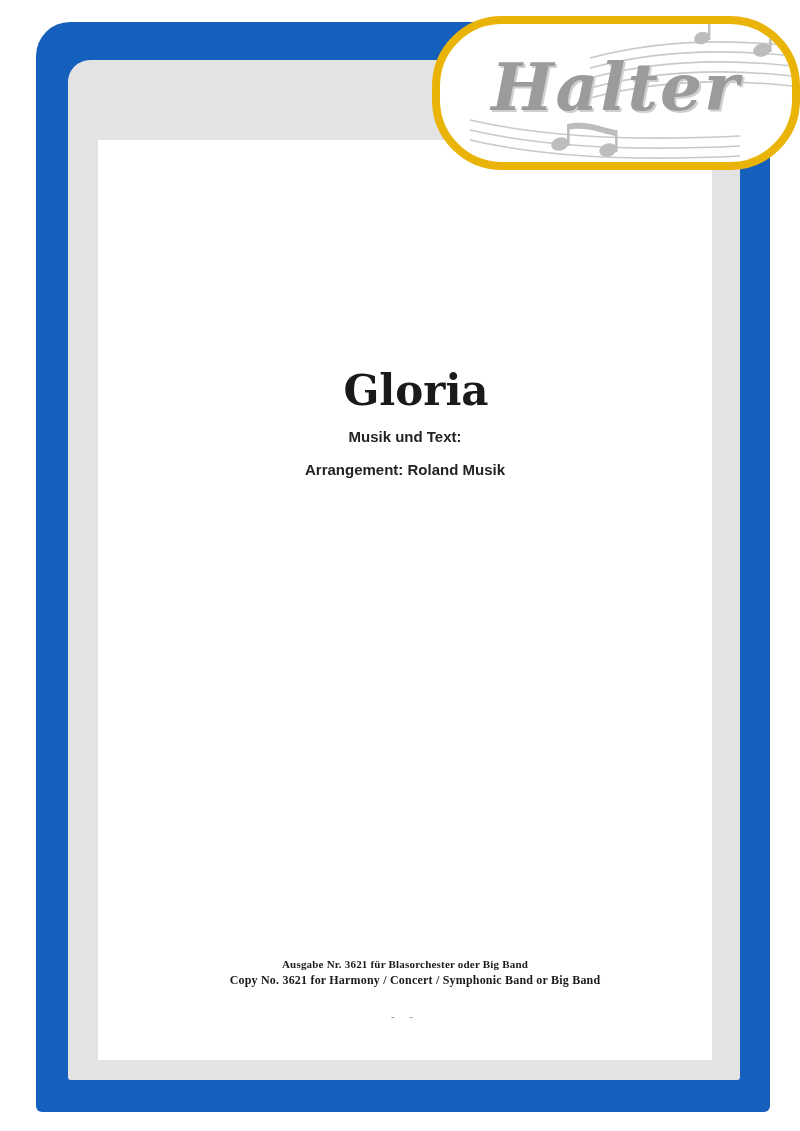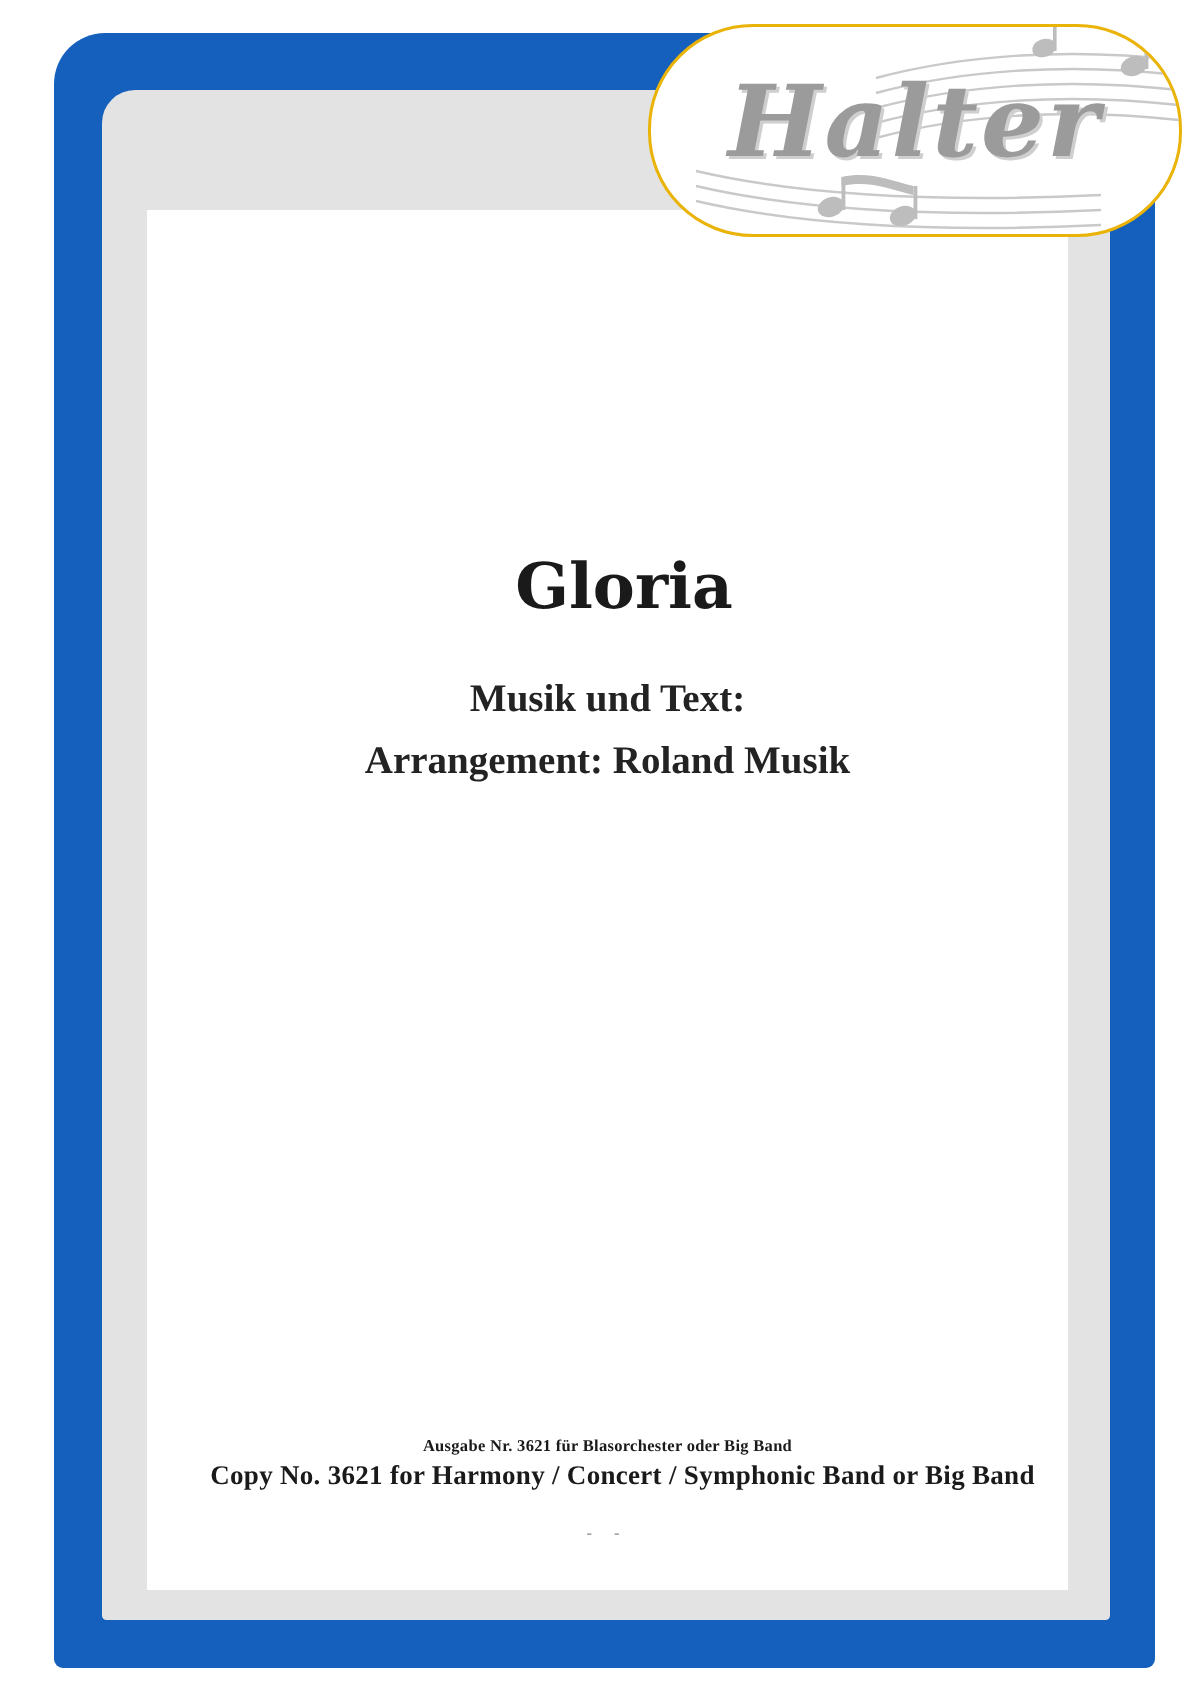--- a/index.html
+++ b/index.html
@@ -56,21 +56,21 @@
   }
 
   
   .logo-badge {
     position: absolute;
     left: 432px;
     top: 16px;
     width: 352px;
     height: 138px;
     background: #ffffff;
-    border: 2px solid #eab308;
+    border: 8px solid #eab308;
     border-radius: 70px;
     overflow: hidden;
   }
   .logo-staff {
     position: absolute;
     left: 0; top: 0;
     width: 100%;
     height: 100%;
   }
   .logo-text {
@@ -95,29 +95,29 @@
     top: 368px;
     width: 614px;
     text-align: center;
     color: #1a1a1a;
   }
   .doc-title {
     font-family: "DejaVu Serif", serif;
     font-weight: bold;
     font-size: 42px;
     line-height: 1.1;
-    margin-bottom: 34px;
     padding-left: 22px;
   }
   .credit-line {
-    font-family: Liberation Serif, serif;
-    font-weight: bold;
-    font-size: 26px;
+    font-family: Liberation Sans, sans-serif;
+    font-weight: bold;
+    font-size: 15px;
     line-height: 1.35;
     color: #232323;
+    margin-top: 13px;
   }
   .credit-group {
     margin-bottom: 26px;
   }
   .credit-group.tight { margin-bottom: 6px; }
 
   
   .footer-block {
     position: absolute;
     left: 98px;
@@ -129,21 +129,21 @@
   .footer-line-1 {
     font-family: "Liberation Serif", serif;
     font-weight: bold;
     font-size: 11px;
     letter-spacing: 0.2px;
     margin-bottom: 3px;
   }
   .footer-line-2 {
     font-family: "Liberation Serif", serif;
     font-weight: bold;
-    font-size: 18px;
+    font-size: 12px;
     letter-spacing: 0.2px;
     margin-left: 20px;
   }
   .footer-dashes {
     margin-top: 22px;
     font-family: "Liberation Serif", serif;
     font-size: 11px;
     color: #888;
     letter-spacing: 6px;
   }

